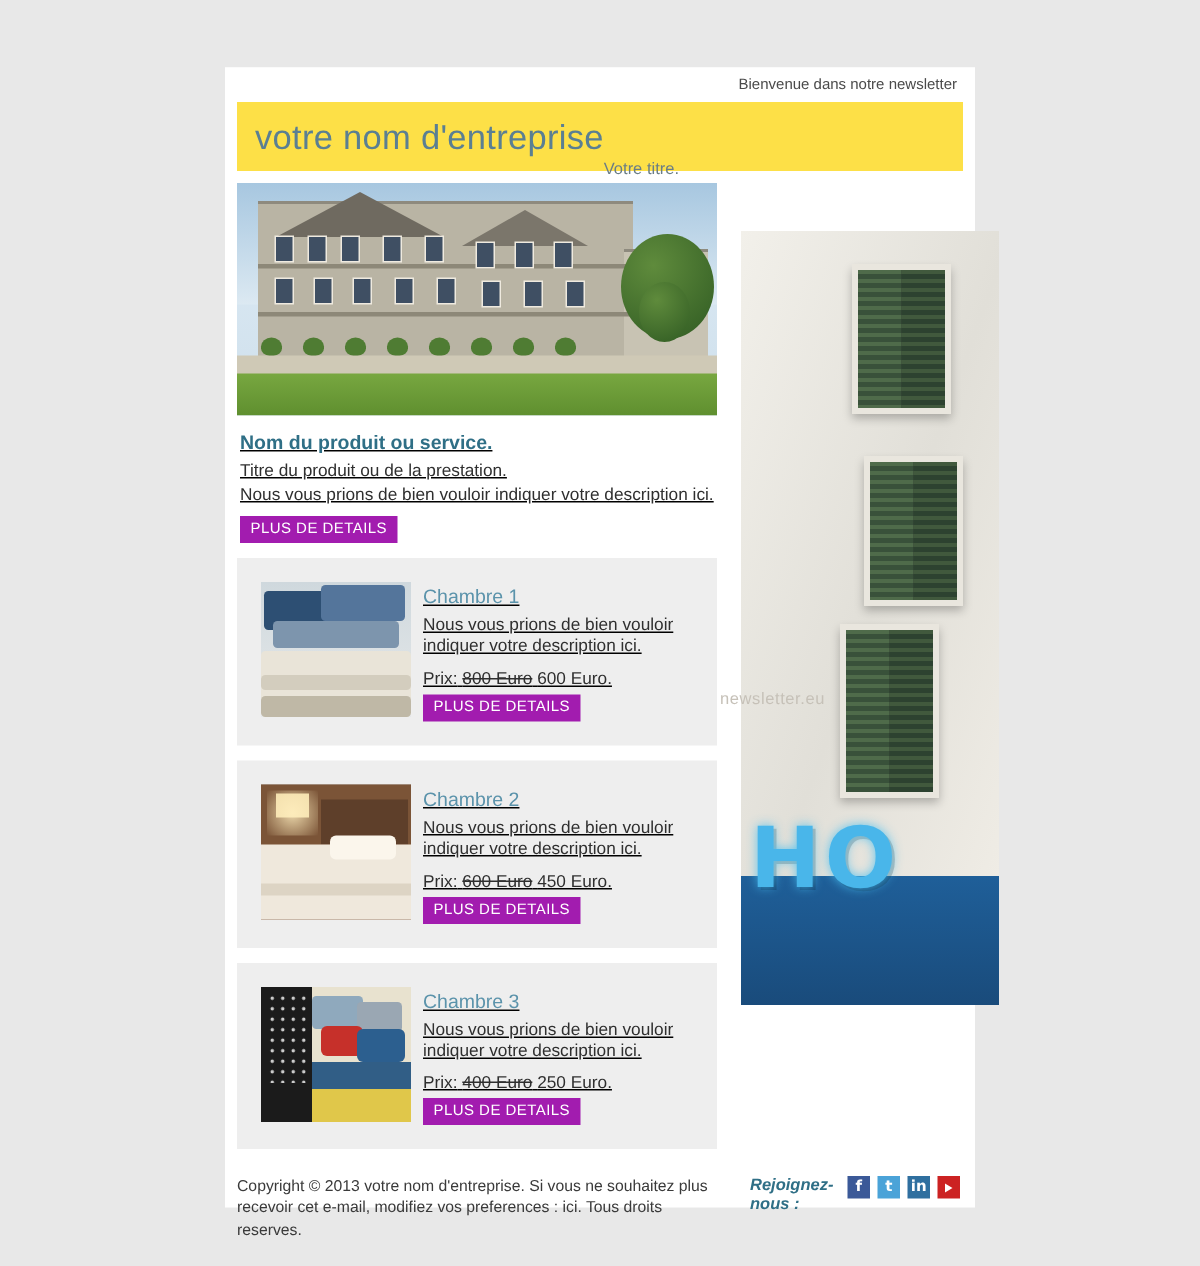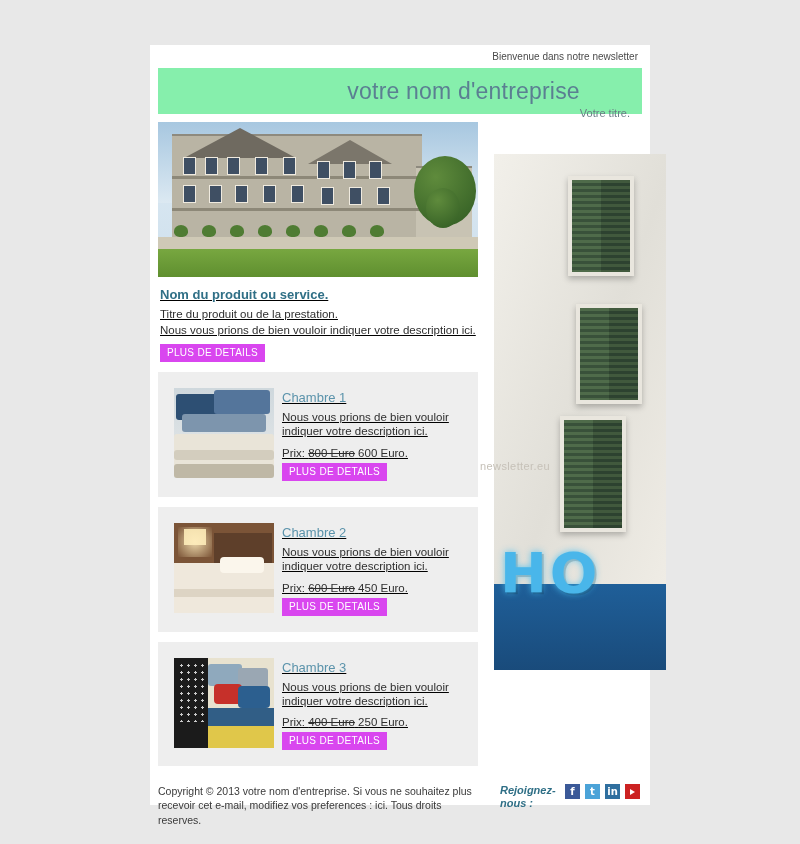--- a/index.html
+++ b/index.html
@@ -32,24 +32,24 @@
     justify-content: flex-end;
     font-size: 10px;
     color: #4a4a4a;
     background: #ffffff;
   }
 
   
   .header {
     margin: 0 8px;
     height: 46px;
-    background: #86efac;
+    background: #fde047;
     display: flex;
     align-items: center;
-    justify-content: flex-end;
+    justify-content: flex-start;
     padding: 0 12px;
     box-sizing: border-box;
   }
   .brand {
     font-size: 23px;
     color: #5b7f92;
     font-weight: normal;
     letter-spacing: 0.2px;
   }
   .subtitle {
@@ -147,21 +147,21 @@
     color: #2f6f86;
     font-weight: bold;
   }
   .product .line {
     font-size: 11.5px;
     color: #2f2f2f;
     margin-bottom: 4px;
   }
   .btn {
     display: inline-block;
-    background: #d946ef;
+    background: #a21caf;
     color: #ffffff;
     font-size: 10px;
     padding: 3px 7px 4px 7px;
     margin-top: 4px;
     letter-spacing: 0.3px;
   }
 
   
   .room {
     margin-top: 10px;

